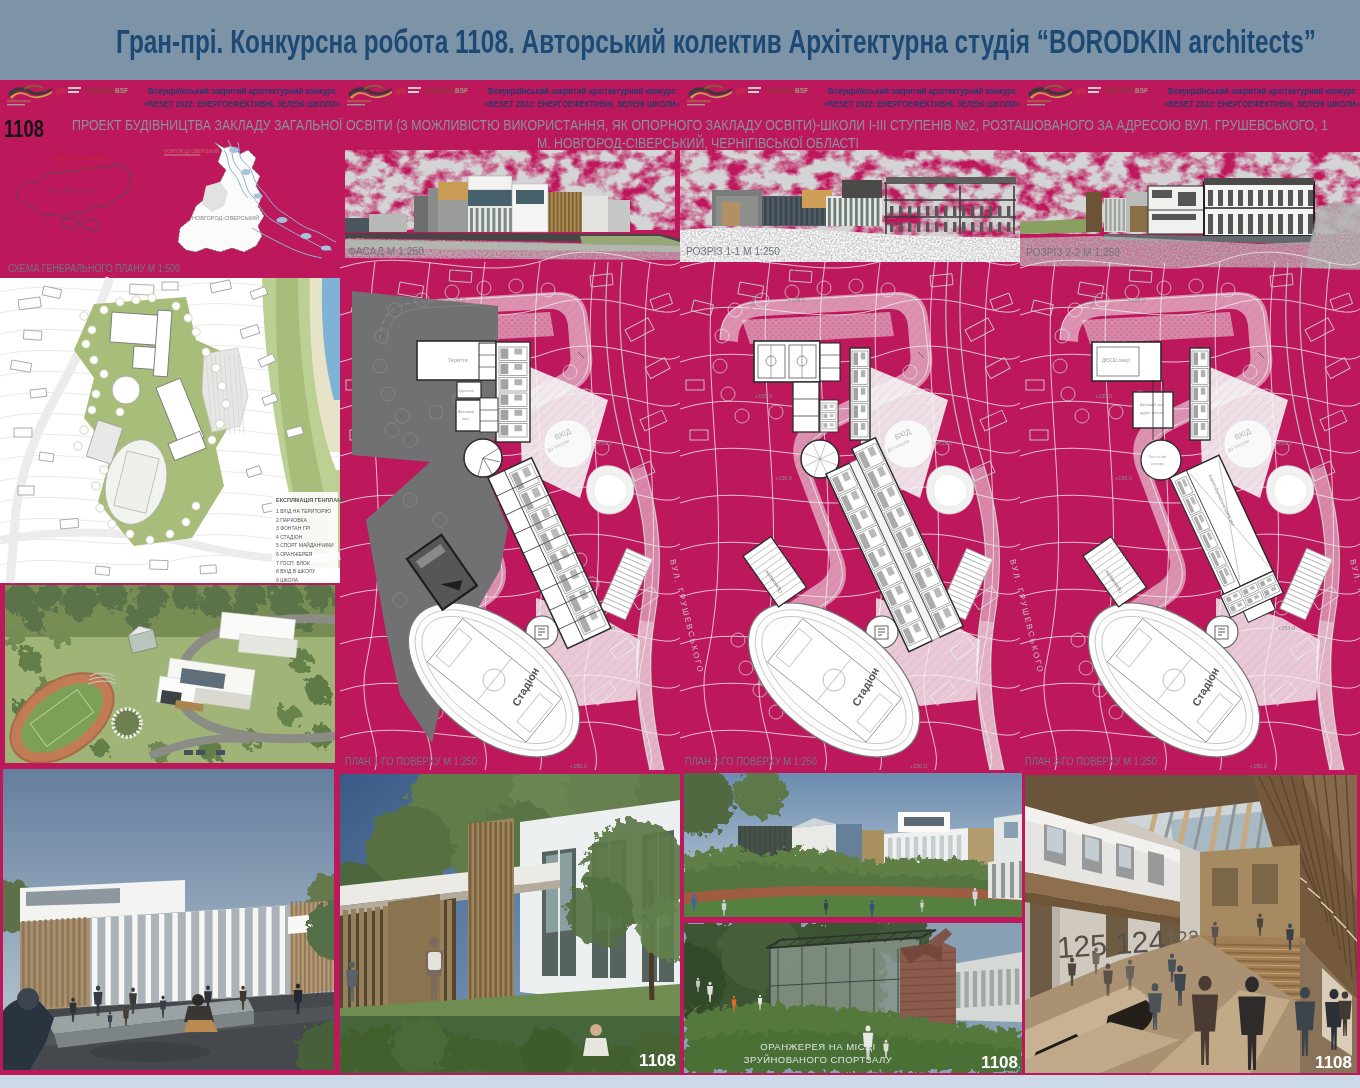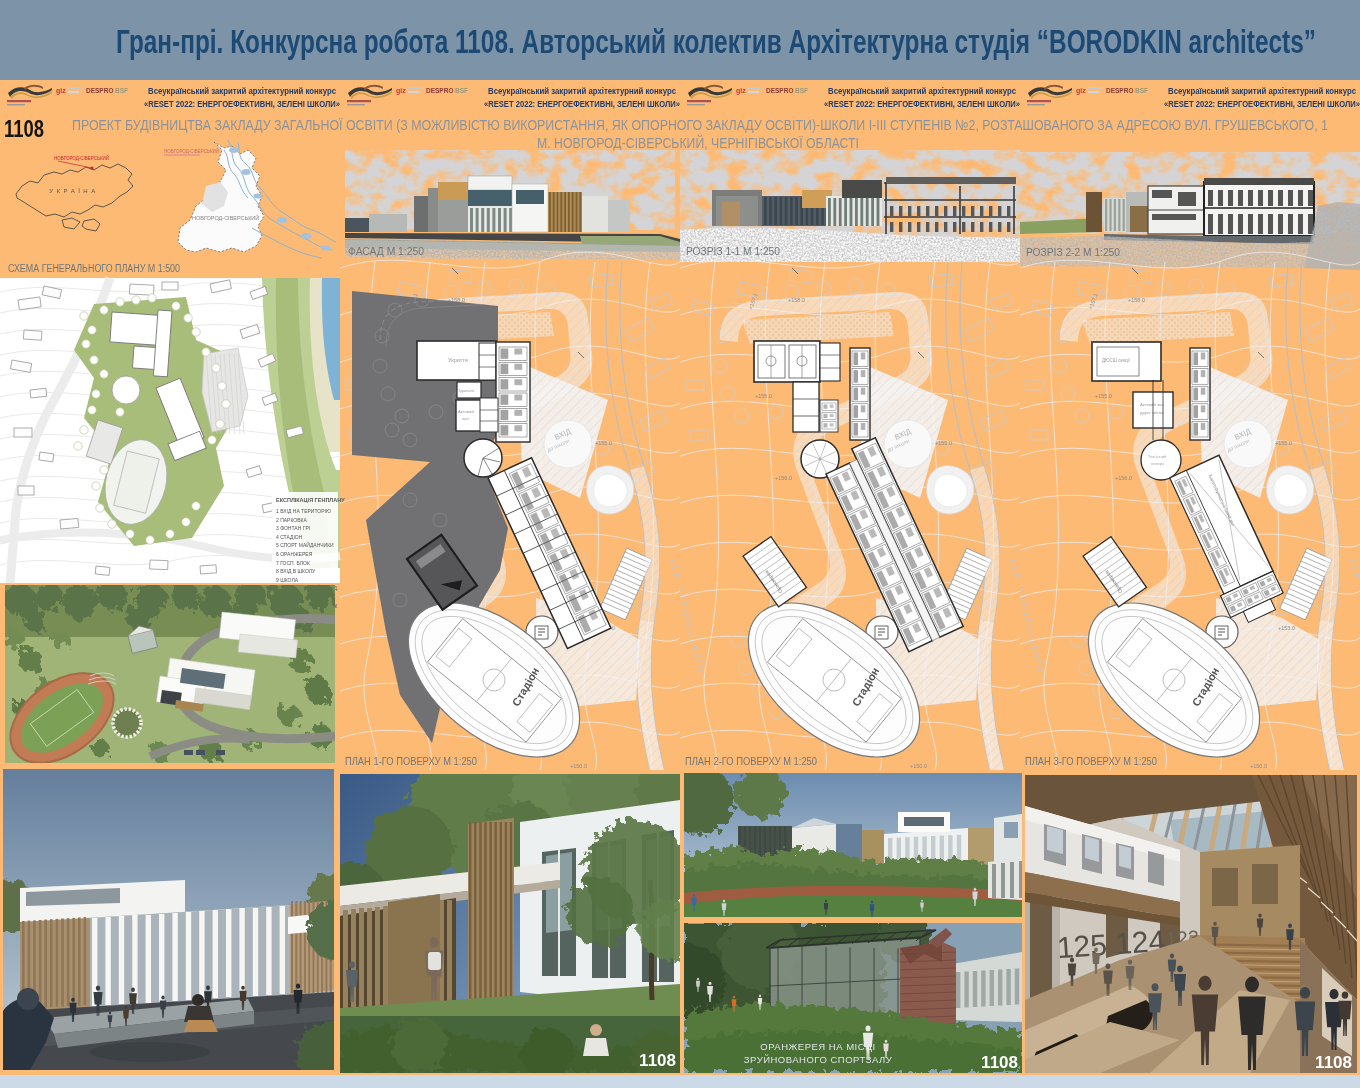--- a/index.html
+++ b/index.html
@@ -1,17 +1,17 @@
 <!DOCTYPE html>
 <html><head><meta charset="utf-8"><title>board</title><style>
 html,body{margin:0;padding:0;background:#fff;}
 body{width:1360px;height:1088px;font-family:"Liberation Sans",sans-serif;overflow:hidden;}
 .abs{position:absolute;}
 </style></head><body>
-<div style="position:relative;width:1360px;height:1088px;background:#fdba74">
+<div style="position:relative;width:1360px;height:1088px;background:#be185d">
 <svg class="abs" style="left:0;top:0" width="1360" height="1088" viewBox="0 0 1360 1088">
 <defs>
 <filter id="grain">
           <feTurbulence type="fractalNoise" baseFrequency="0.55" numOctaves="3" seed="3" result="n"></feTurbulence>
 <feColorMatrix in="n" type="matrix" values="0 0 0 0 0.45  0 0 0 0 0.45  0 0 0 0 0.45  0 0 0 1.6 -0.45"></feColorMatrix>
 <feComposite operator="in" in2="SourceGraphic"></feComposite>
         </filter>
 <filter id="treesketch">
           <feTurbulence type="fractalNoise" baseFrequency="0.055 0.075" numOctaves="5" seed="11" result="n"></feTurbulence>
 <feColorMatrix in="n" type="matrix" values="0 0 0 0 0.66  0 0 0 0 0.66  0 0 0 0 0.67  0 0 0 3.4 -1.0"></feColorMatrix>

